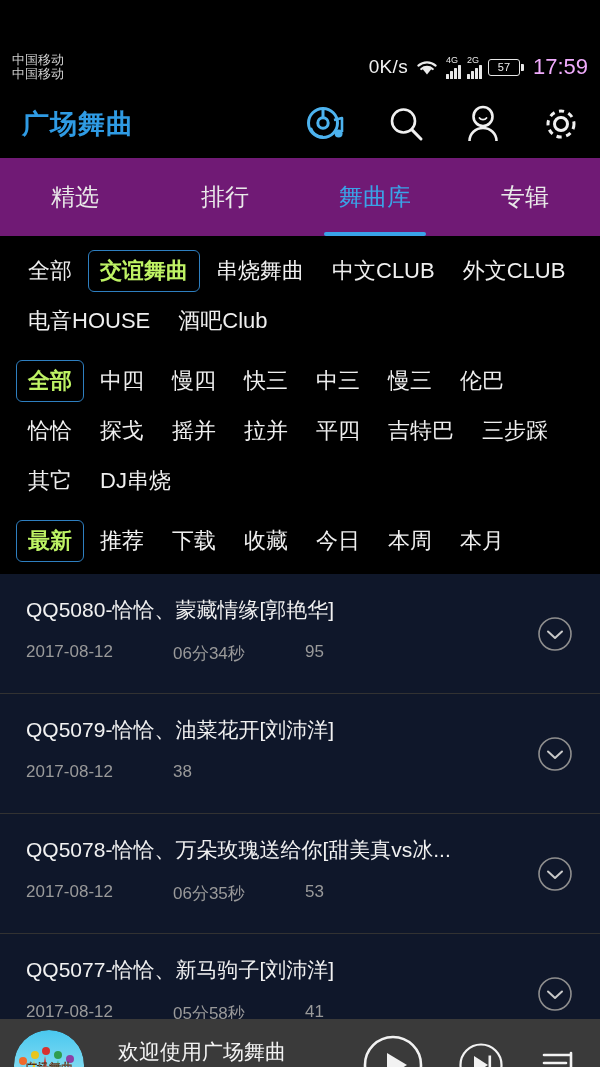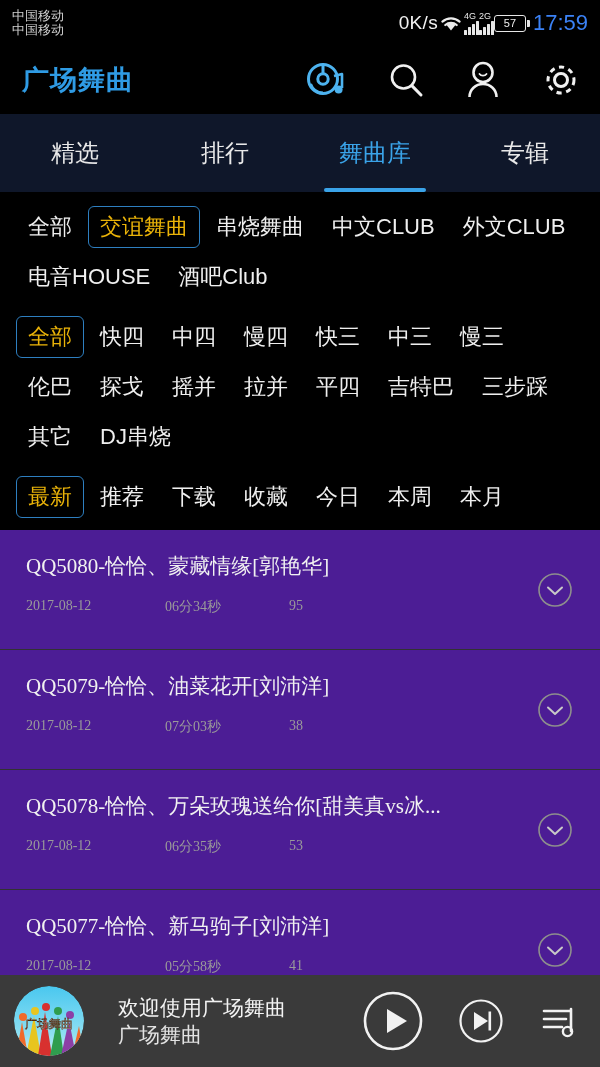--- a/index.html
+++ b/index.html
@@ -8,57 +8,57 @@
     background:#000;
     font-family:"Liberation Sans","DejaVu Sans",sans-serif;
     -webkit-font-smoothing:antialiased;
   }
   #app{position:relative;width:600px;height:1067px;background:#000;}
 
   
   .statusbar{
     height:46px;width:100%;background:#000;color:#d8d8d8;
     display:flex;align-items:center;justify-content:space-between;
-    padding:15px 12px;box-sizing:border-box;
+    padding:15px 12px;box-sizing:border-box;margin-top:44px;
   }
   .carriers{display:flex;flex-direction:column;justify-content:center;line-height:1.05;}
   .carriers span{font-size:13px;color:#cfcfcf;}
-  .status-right{display:flex;align-items:center;gap:0;}
+  .status-right{display:flex;align-items:center;gap:6px;}
   .netspeed{font-size:19px;color:#f2f2f2;letter-spacing:.3px;}
   .sig{display:flex;align-items:flex-end;gap:1px;}
   .sig i{display:block;width:3px;background:#e8e8e8;border-radius:.5px;}
   .sig i:nth-child(1){height:5px}
   .sig i:nth-child(2){height:8px}
   .sig i:nth-child(3){height:11px}
   .sig i:nth-child(4){height:14px}
   .simgroup{display:flex;align-items:flex-end;flex-direction:column;}
   .gtag{font-size:9px;color:#e8e8e8;margin-right:1px;align-self:flex-start;line-height:1;padding-top:1px;}
   .batt{
     display:inline-flex;align-items:center;
   }
   .batt .body{
     border:1.5px solid #e6e6e6;border-radius:3px;width:32px;height:17px;
     display:flex;align-items:center;justify-content:center;
     font-size:11px;color:#eee;box-sizing:border-box;
   }
   .batt .tip{width:3px;height:7px;background:#e6e6e6;border-radius:0 1px 1px 0;margin-left:1px;}
-  .clock{font-size:22px;color:#3b82f6;margin-left:3px;}
+  .clock{font-size:22px;color:#f0abfc;margin-left:3px;}
 
   
   .appbar{
     height:68px;display:flex;align-items:center;background:#000;
     padding:0 18px 0 22px;box-sizing:border-box;
   }
   .app-title{color:#2f9be4;font-size:27px;font-weight:bold;letter-spacing:1px;}
   .appbar-actions{margin-left:auto;display:flex;align-items:center;gap:38px;}
   .ic{display:block;}
 
   
   .tabs{
-    height:78px;background:#0f172a;display:flex;align-items:stretch;
+    height:78px;background:#701a75;display:flex;align-items:stretch;
   }
   .tab{
     flex:1;display:flex;align-items:center;justify-content:center;
     color:#e9e9e9;font-size:24px;position:relative;
   }
   .tab.active{color:#3aa3e8;}
   .tab.active:after{
     content:"";position:absolute;bottom:0;left:50%;transform:translateX(-50%);
     width:102px;height:4px;background:#3aa3e8;border-radius:2px;
   }
@@ -67,34 +67,34 @@
   .filters{background:#000;padding:10px 0 8px 0;}
   .chiprow{
     display:flex;flex-wrap:wrap;align-items:center;
     padding:0 14px;
   }
   .chip{
     color:#efefef;font-size:22px;line-height:1;
     padding:9px 11px;margin:4px 2px;
     border:1.5px solid transparent;border-radius:6px;white-space:nowrap;
   }
-  .chip.sel{color:#eab308;border-color:#2e7fc0;}
+  .chip.sel{color:#bef264;border-color:#2e7fc0;font-weight:bold;}
   .group-gap{height:10px;}
 
   
-  .list{background:#4c1d95;font-family:Liberation Serif, serif;}
+  .list{background:#0f172a;}
   .row{
     position:relative;height:120px;box-sizing:border-box;
     padding:22px 0 0 26px;border-bottom:1px solid #323232;
   }
   .row-title{
     color:#f1f1f1;font-size:21px;white-space:nowrap;overflow:hidden;
     text-overflow:ellipsis;width:480px;
   }
-  .row-meta{margin-top:18px;color:#9a9a9a;font-size:14px;display:flex;gap:4px;}
+  .row-meta{margin-top:18px;color:#9a9a9a;font-size:17px;display:flex;gap:12px;}
   .row-meta .m1{width:135px;}
   .row-meta .m2{width:120px;}
   .expand{
     position:absolute;right:26px;top:50%;transform:translateY(-50%);
   }
 
   
   .player{
     position:absolute;left:0;bottom:0;width:600px;height:92px;
     background:#3a3a3a;display:flex;align-items:center;padding:0 18px 0 14px;
@@ -219,27 +219,27 @@
       <div class="chip"><span>中文CLUB</span></div>
       <div class="chip"><span>外文CLUB</span></div>
       <div class="chip"><span>电音HOUSE</span></div>
       <div class="chip"><span>酒吧Club</span></div>
     </div>
 
     <div class="group-gap"></div>
 
     <div class="chiprow">
       <div class="chip sel"><span>全部</span></div>
-      <div class="chip"><span>快四</span></div>
       <div class="chip"><span>中四</span></div>
       <div class="chip"><span>慢四</span></div>
       <div class="chip"><span>快三</span></div>
       <div class="chip"><span>中三</span></div>
       <div class="chip"><span>慢三</span></div>
       <div class="chip"><span>伦巴</span></div>
+      <div class="chip"><span>恰恰</span></div>
       <div class="chip"><span>探戈</span></div>
       <div class="chip"><span>摇并</span></div>
       <div class="chip"><span>拉并</span></div>
       <div class="chip"><span>平四</span></div>
       <div class="chip"><span>吉特巴</span></div>
       <div class="chip"><span>三步踩</span></div>
       <div class="chip"><span>其它</span></div>
       <div class="chip"><span>DJ串烧</span></div>
     </div>
 
@@ -271,21 +271,20 @@
           <circle cx="19" cy="19" r="16" fill="none" stroke="#8e8e8e" stroke-width="1.6"></circle>
           <path d="M12 16.5 L19 23 L26 16.5" fill="none" stroke="#c8c8c8" stroke-width="2" stroke-linecap="round" stroke-linejoin="round"></path>
         </svg>
       </span>
     </div>
 
     <div class="row">
       <div class="row-title">QQ5079-恰恰、油菜花开[刘沛洋]</div>
       <div class="row-meta">
         <span class="m1">2017-08-12</span>
-        <span class="m2">07分03秒</span>
         <span>38</span>
       </div>
       <span class="expand">
         <svg width="38" height="38" viewBox="0 0 38 38" class="ic">
           <circle cx="19" cy="19" r="16" fill="none" stroke="#8e8e8e" stroke-width="1.6"></circle>
           <path d="M12 16.5 L19 23 L26 16.5" fill="none" stroke="#c8c8c8" stroke-width="2" stroke-linecap="round" stroke-linejoin="round"></path>
         </svg>
       </span>
     </div>
 

